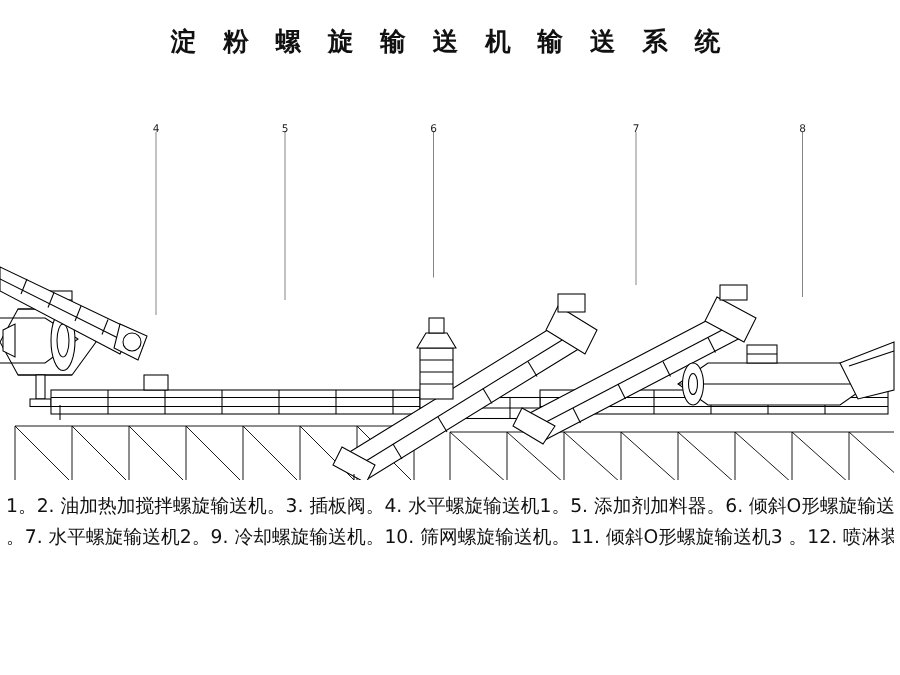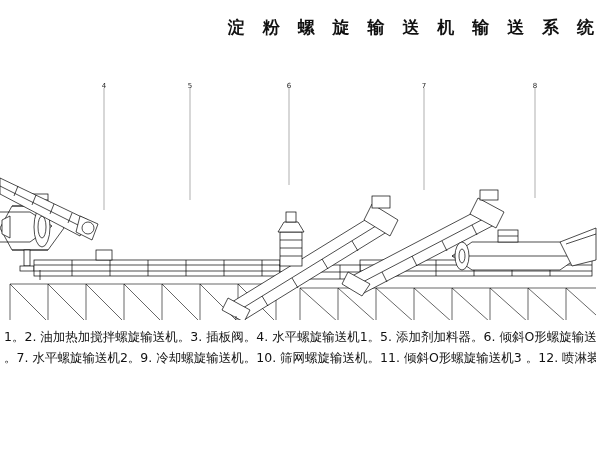--- a/index.html
+++ b/index.html
@@ -14,21 +14,21 @@
     overflow: hidden;
     font-family: "Liberation Sans", sans-serif;
     color: #000000;
   }
 
   #title {
     position: absolute;
     top: 16px;
     left: 0;
     width: 600px;
-    text-align: right;
+    text-align: center;
     font-size: 17px;
     letter-spacing: 6px;
     font-weight: bold;
     color: #111111;
     font-family: "DejaVu Sans", sans-serif;
   }
 
   #drawing {
     position: absolute;
     top: 60px;

